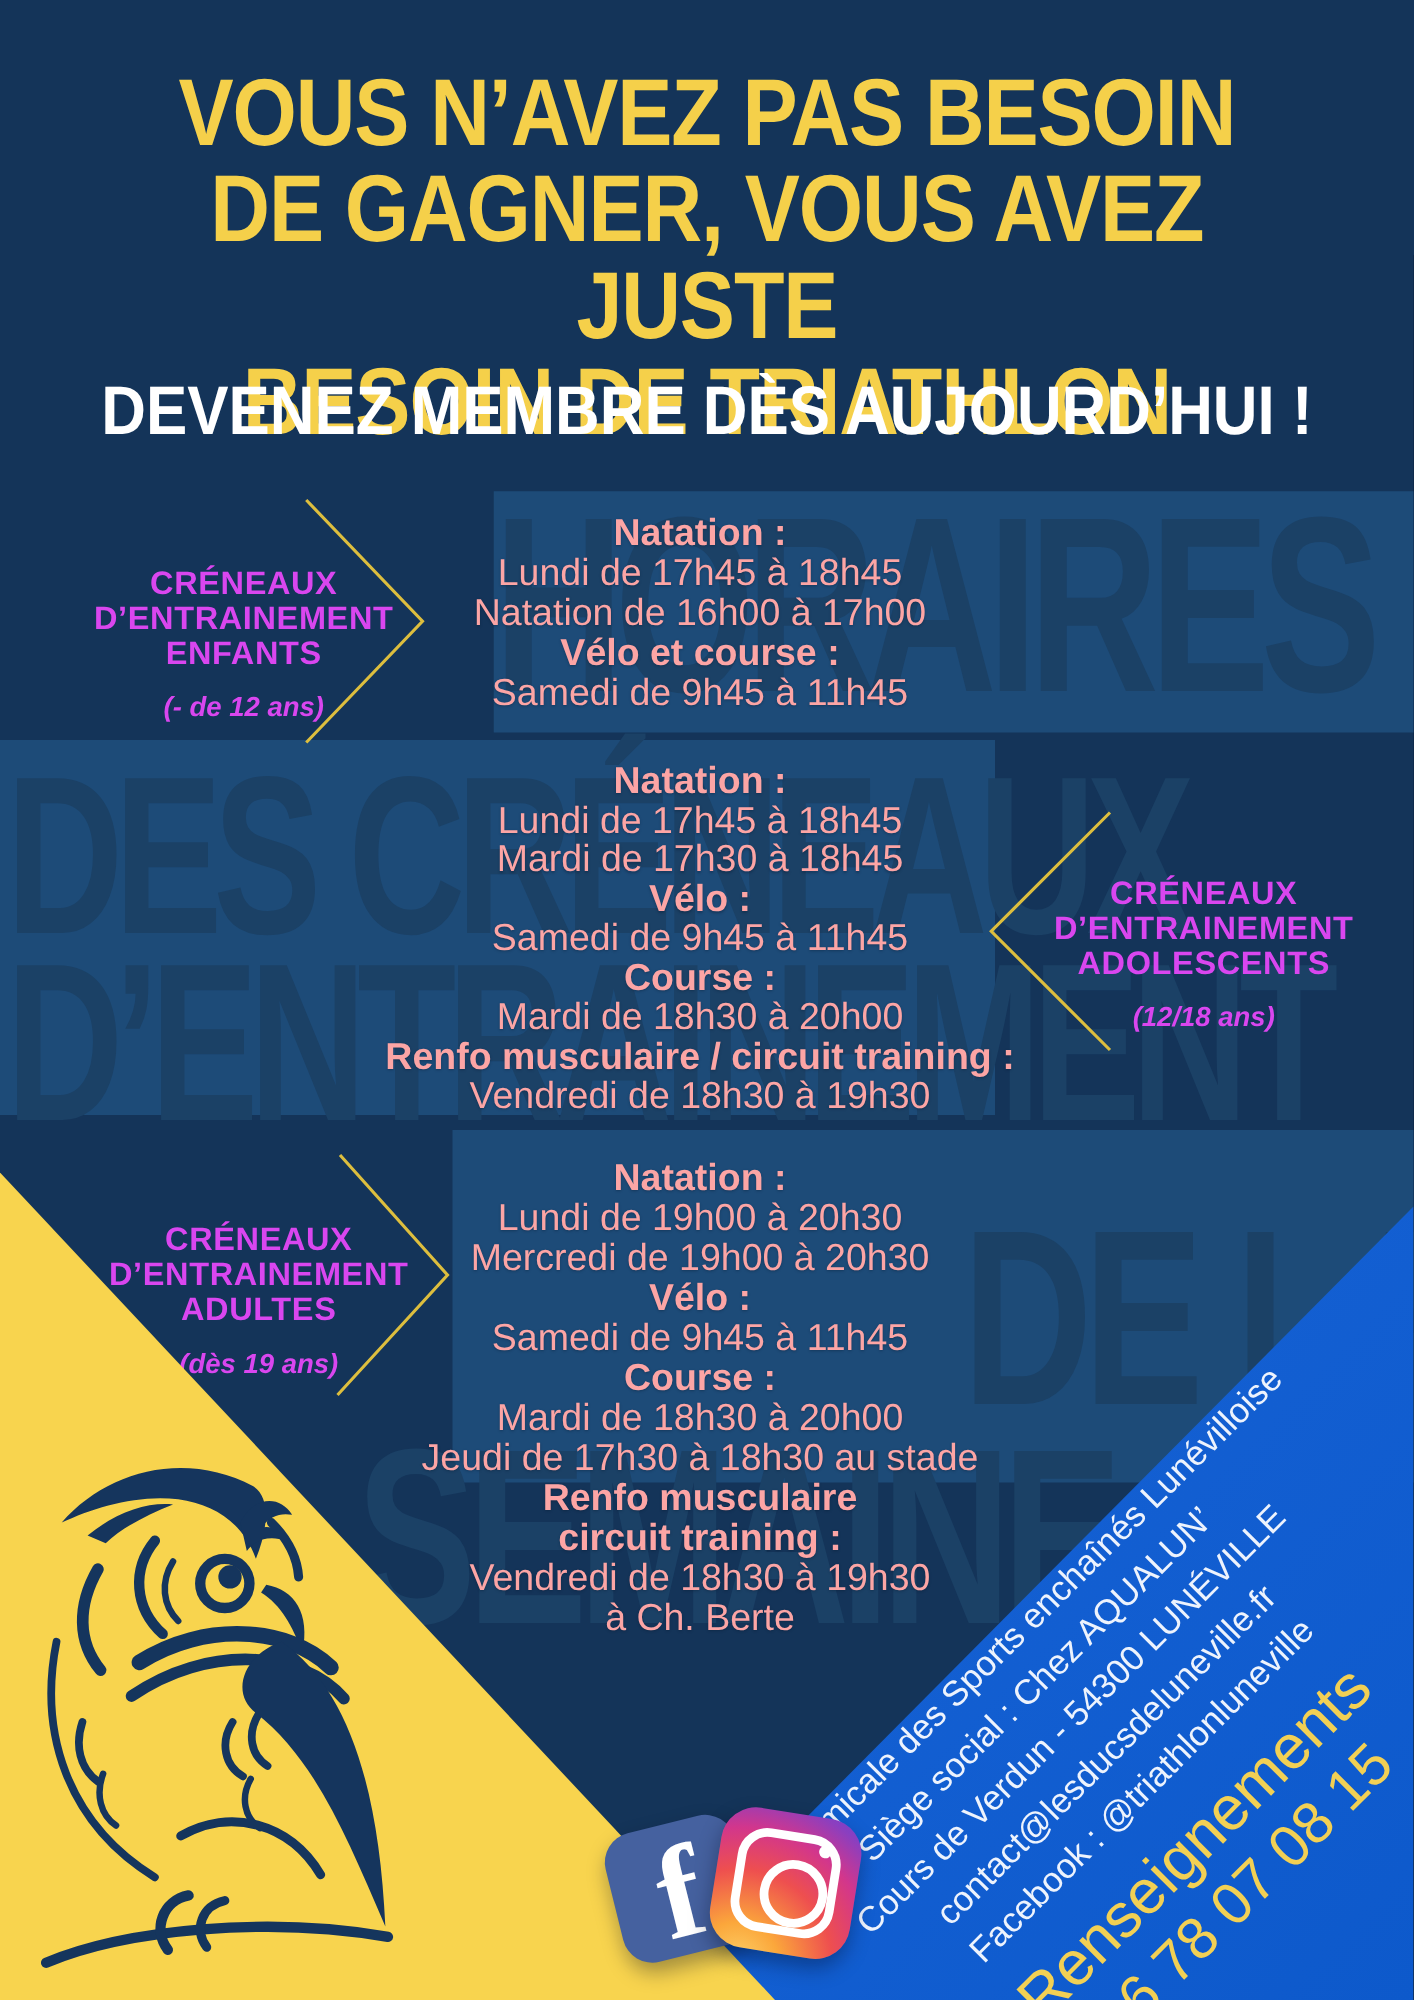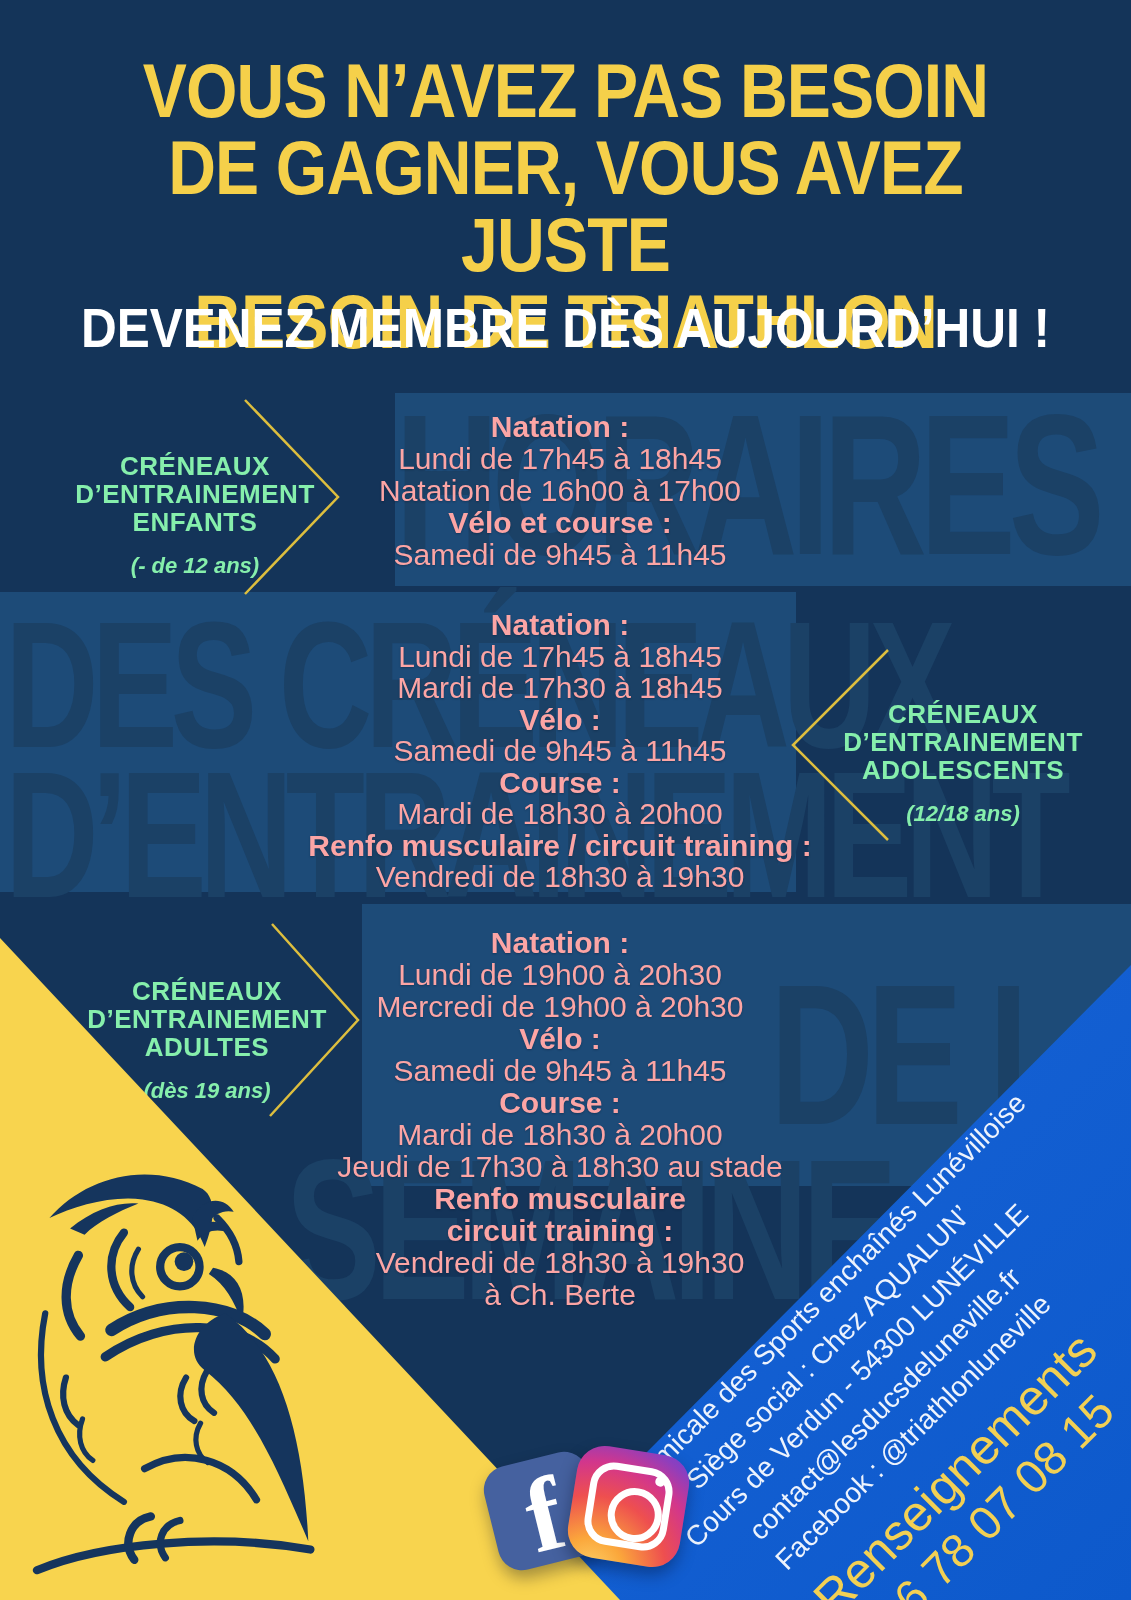--- a/index.html
+++ b/index.html
@@ -30,21 +30,21 @@
     color:#f5d04a;font-weight:700;font-size:76px;line-height:77px;
     transform:scaleX(0.87);letter-spacing:-1px;
   }
   .subtitle{
     position:absolute;top:300px;left:0;width:100%;text-align:center;
     color:#ffffff;font-weight:600;font-size:55px;line-height:56px;
     transform:scaleX(0.9);letter-spacing:0px;
   }
   
   .label{
-    position:absolute;width:340px;text-align:center;color:#86efac;
+    position:absolute;width:340px;text-align:center;color:#d946ef;
     font-weight:700;font-size:26px;line-height:28px;letter-spacing:.5px;
   }
   .label .note{font-style:italic;font-weight:600;font-size:22px;margin-top:16px;letter-spacing:0;}
   .label-enfants{left:25px;top:452px;}
   .label-ados{left:793px;top:700px;}
   .label-adultes{left:37px;top:977px;}
   
   .sched{
     position:absolute;left:150px;width:820px;text-align:center;color:#fca5a5;
     font-size:30px;line-height:32px;text-shadow:0 1px 2px rgba(8,22,44,.35);

